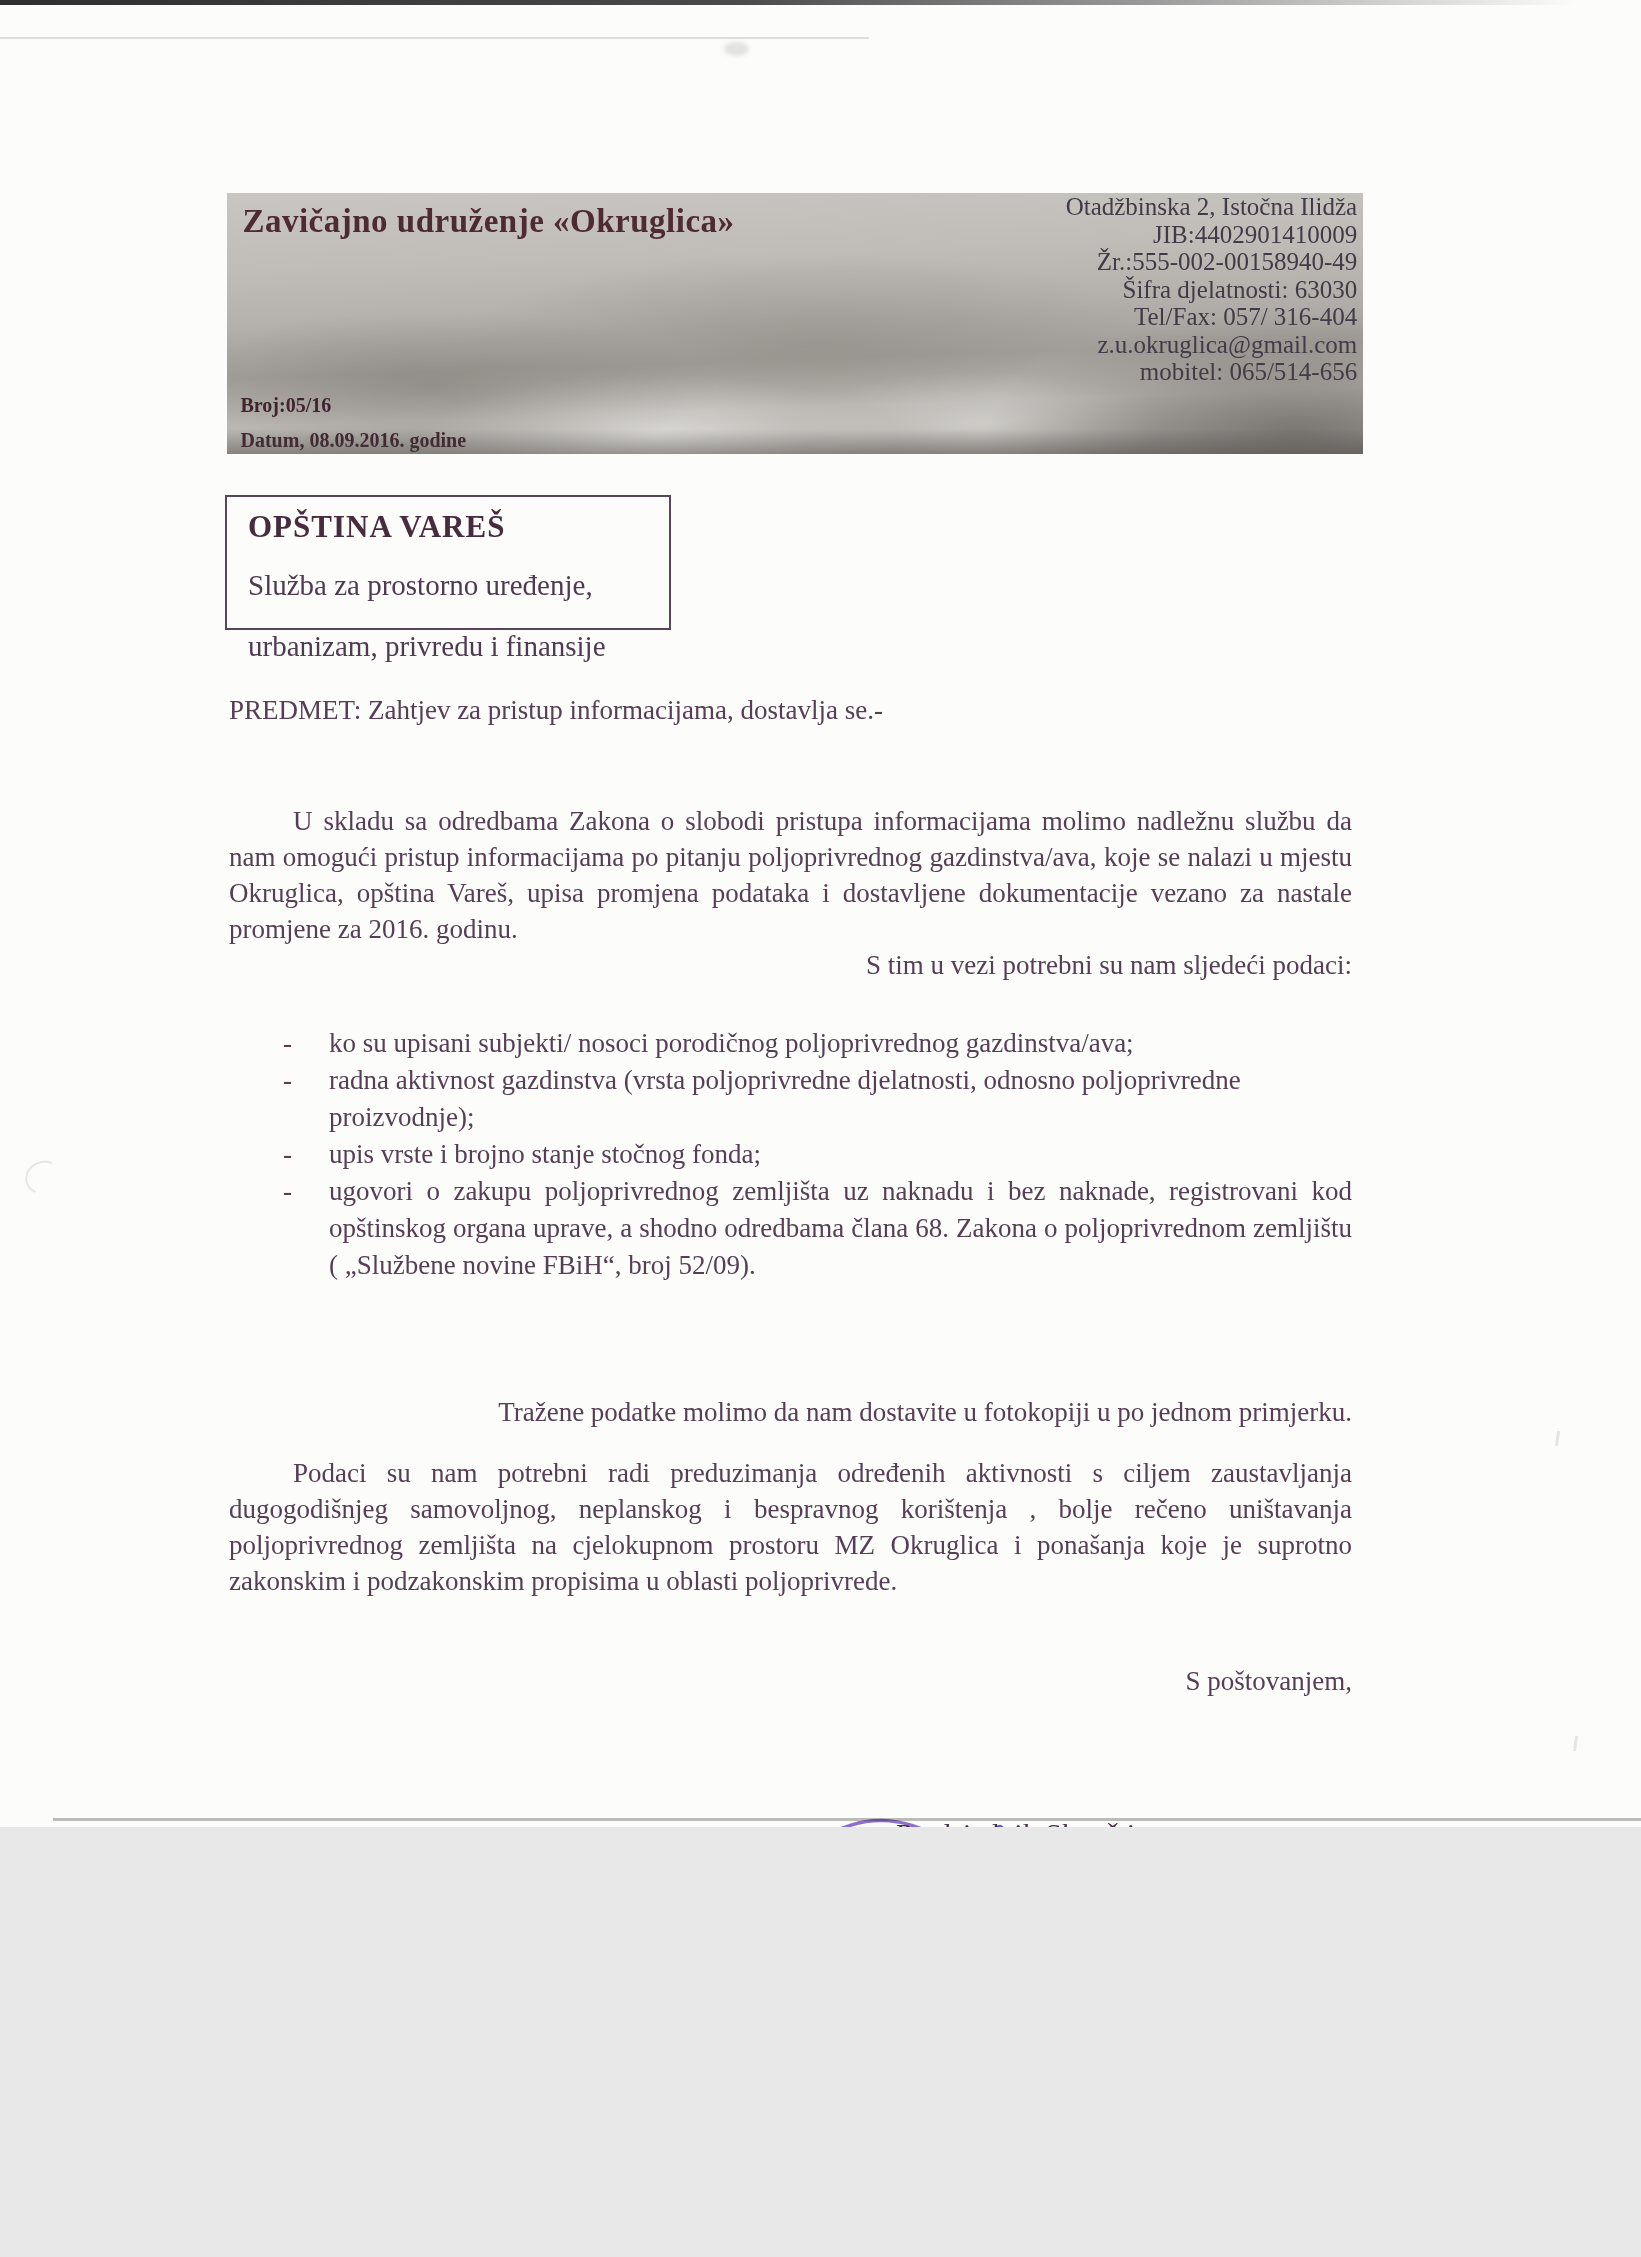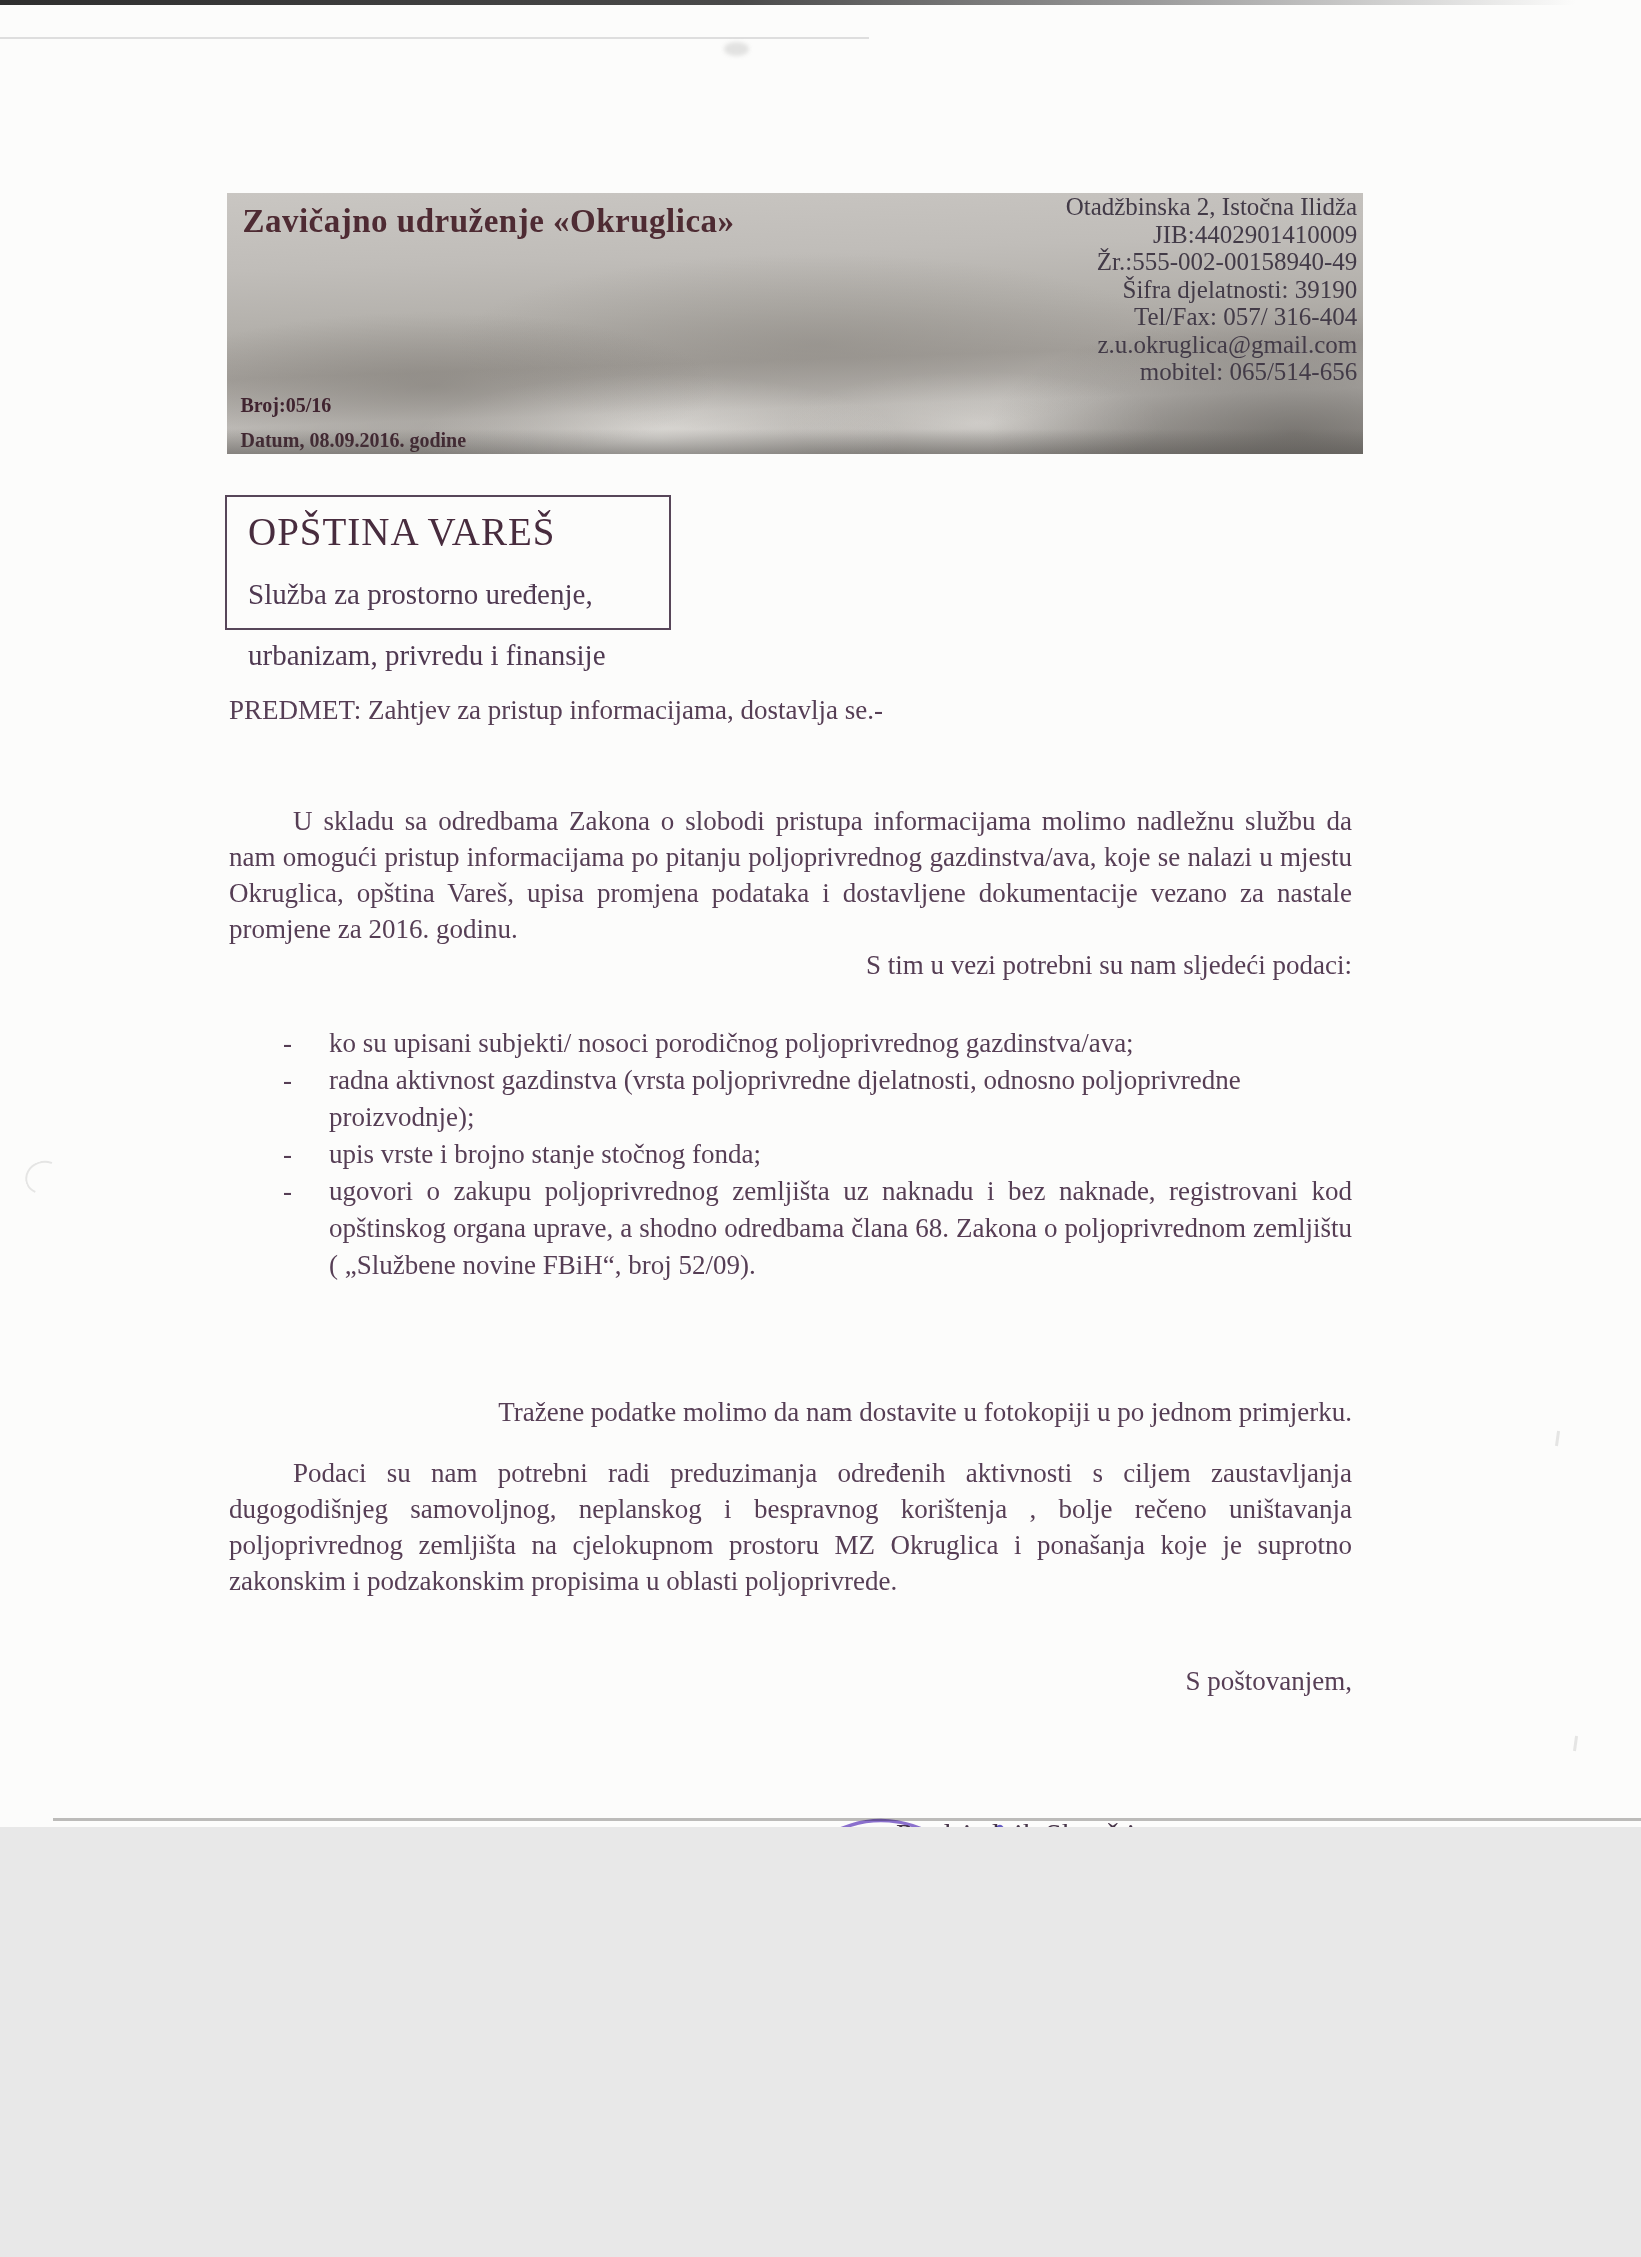--- a/index.html
+++ b/index.html
@@ -31,21 +31,21 @@
   .banner::after{content:"";position:absolute;left:0;bottom:0;width:100%;height:25px;
     background:linear-gradient(to top, rgba(72,70,67,.42), rgba(72,70,67,0));}
   .org-name{position:absolute;left:15.4px;top:9.7px;font-size:33px;font-weight:bold;color:#4e2b33;letter-spacing:0.5px;}
   .contact{position:absolute;right:5.8px;top:0px;text-align:right;font-size:25px;line-height:27.5px;color:#423a47;}
   .refline{position:absolute;left:13.5px;font-size:20px;font-weight:bold;color:#402430;}
   .ref-broj{bottom:37px;}
   .ref-datum{bottom:1.9px;}
   
   .recipient-box{position:absolute;left:225px;top:495px;width:446px;height:135px;
     border:2.9px solid #574659;box-sizing:border-box;padding:11.6px 9.7px 0 21px;}
-  .recipient-title{font-size:39px;font-weight:normal;color:#482c3e;letter-spacing:1px;margin-bottom:5.8px;}
+  .recipient-title{font-size:31px;font-weight:bold;color:#482c3e;letter-spacing:1px;margin-bottom:5.8px;}
   .recipient-line{font-size:29px;line-height:41px;color:#503a52;margin-top:20px;}
   
   .body-text{position:absolute;left:229px;top:691px;width:1123px;font-size:27px;line-height:36px;}
   .subject{line-height:39px;}
   .para{margin:0;text-align:justify;text-indent:64px;}
   .p1{margin-top:73px;}
   .p-plain{margin:0;text-indent:64px;text-align:right;}
   .bullets{margin:42px 0 0 0;padding:0;list-style:none;}
   .bullets li{position:relative;padding-left:100px;line-height:37px;margin:0;}
   .bullets li .dash{position:absolute;left:54px;top:0;}
@@ -74,21 +74,21 @@
   <div class="tick-artifact" style="left:1556px;top:1431px;"></div>
   <div class="tick-artifact" style="left:1574px;top:1736px;"></div>
   <div class="scan-bottom-line"></div>
 
   <div class="banner">
     <div class="org-name">Zavičajno udruženje «Okruglica»</div>
     <div class="contact">
       <div>Otadžbinska 2, Istočna Ilidža</div>
       <div>JIB:4402901410009</div>
       <div>Žr.:555-002-00158940-49</div>
-      <div>Šifra djelatnosti: 39190</div>
+      <div>Šifra djelatnosti: 63030</div>
       <div>Tel/Fax: 057/ 316-404</div>
       <div>z.u.okruglica@gmail.com</div>
       <div>mobitel: 065/514-656</div>
     </div>
     <div class="refline ref-broj">Broj:05/16</div>
     <div class="refline ref-datum">Datum, 08.09.2016. godine</div>
   </div>
 
   <div class="recipient-box">
     <div class="recipient-title">OPŠTINA VAREŠ</div>

